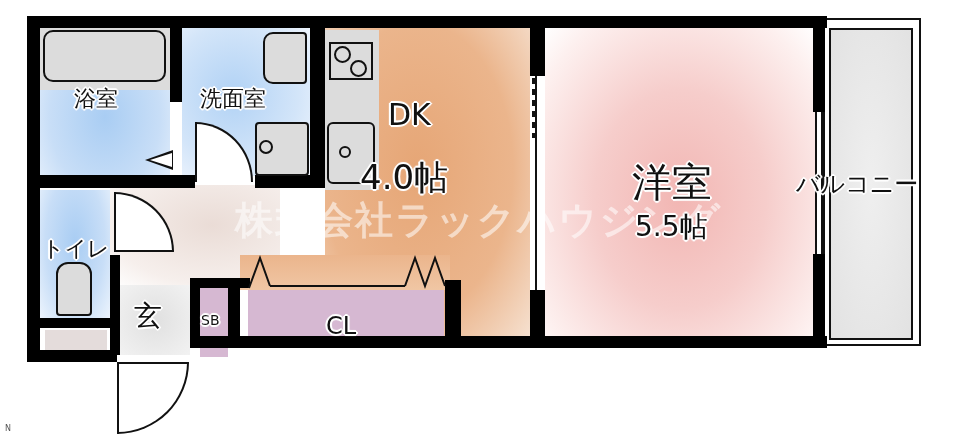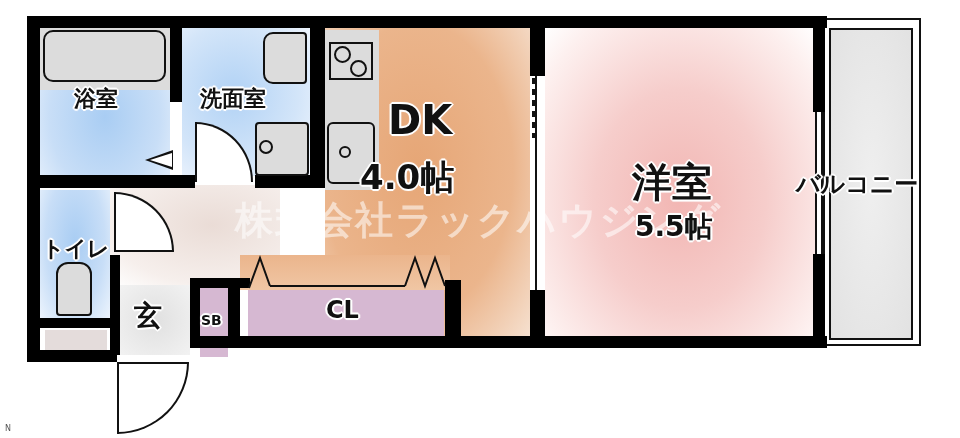--- a/index.html
+++ b/index.html
@@ -1,21 +1,21 @@
 <!DOCTYPE html>
 <html><head>
 <meta charset="utf-8">
 <style>
   html, body { margin:0; padding:0; background:#ffffff; }
   body { width:960px; height:438px; position:relative; overflow:hidden;
          font-family:"DejaVu Sans", "Liberation Sans", sans-serif; }
   .abs { position:absolute; }
   .wall { position:absolute; background:#000; }
   .room { position:absolute; }
-  .label { position:absolute; font-weight:bold; color:#111;
+  .label { position:absolute; font-weight:normal; color:#111;
            text-shadow: 0 0 3px #fff, 0 0 3px #fff, 1px 1px 0 #fff, -1px -1px 0 #fff, 1px -1px 0 #fff, -1px 1px 0 #fff, 2px 0 0 #fff, -2px 0 0 #fff, 0 2px 0 #fff, 0 -2px 0 #fff;
            white-space:nowrap; line-height:1; }
   .fixture { position:absolute; background:#dcdcdc; border:2px solid #111; border-radius:6px; box-sizing:border-box; }
   .counter { position:absolute; background:#dcdcdc; box-sizing:border-box; }
   .door-arc { position:absolute; box-sizing:border-box; background:#fff; }
   .watermark { position:absolute; font-weight:bold; color:rgba(255,255,255,0.55); font-size:38px; letter-spacing:2px; white-space:nowrap; }
 </style>
 </head>
 <body>
 
@@ -96,20 +96,20 @@
   <polyline points="160,36 170,8 180,36 190,8 200,36" fill="none" stroke="#111" stroke-width="2"></polyline>
 </svg>
 
 <div class="watermark" style="left:235px;top:195px;">株式会社ラックハウジング</div>
 
 <div class="label" style="left:74px;top:88px;font-size:22px;">浴室</div>
 <div class="label" style="left:200px;top:88px;font-size:22px;">洗面室</div>
 <div class="label" style="left:42px;top:238px;font-size:22px;">トイレ</div>
 <div class="label" style="left:134px;top:302px;font-size:28px;">玄</div>
 <div class="label" style="left:201px;top:313px;font-size:14px;">SB</div>
-<div class="label" style="left:326px;top:298px;font-size:24px;">CL</div>
-<div class="label" style="left:388px;top:100px;font-size:40px;">DK</div>
+<div class="label" style="left:326px;top:314px;font-size:24px;">CL</div>
+<div class="label" style="left:388px;top:100px;font-size:30px;">DK</div>
 <div class="label" style="left:360px;top:160px;font-size:34px;">4.0帖</div>
 <div class="label" style="left:632px;top:162px;font-size:40px;">洋室</div>
 <div class="label" style="left:635px;top:213px;font-size:28px;">5.5帖</div>
 <div class="label" style="left:796px;top:172px;font-size:24px;">バルコニー</div>
 
 <div class="abs" style="left:5px;top:424px;font-size:8px;color:#555;">N</div>
 
 </body></html>

